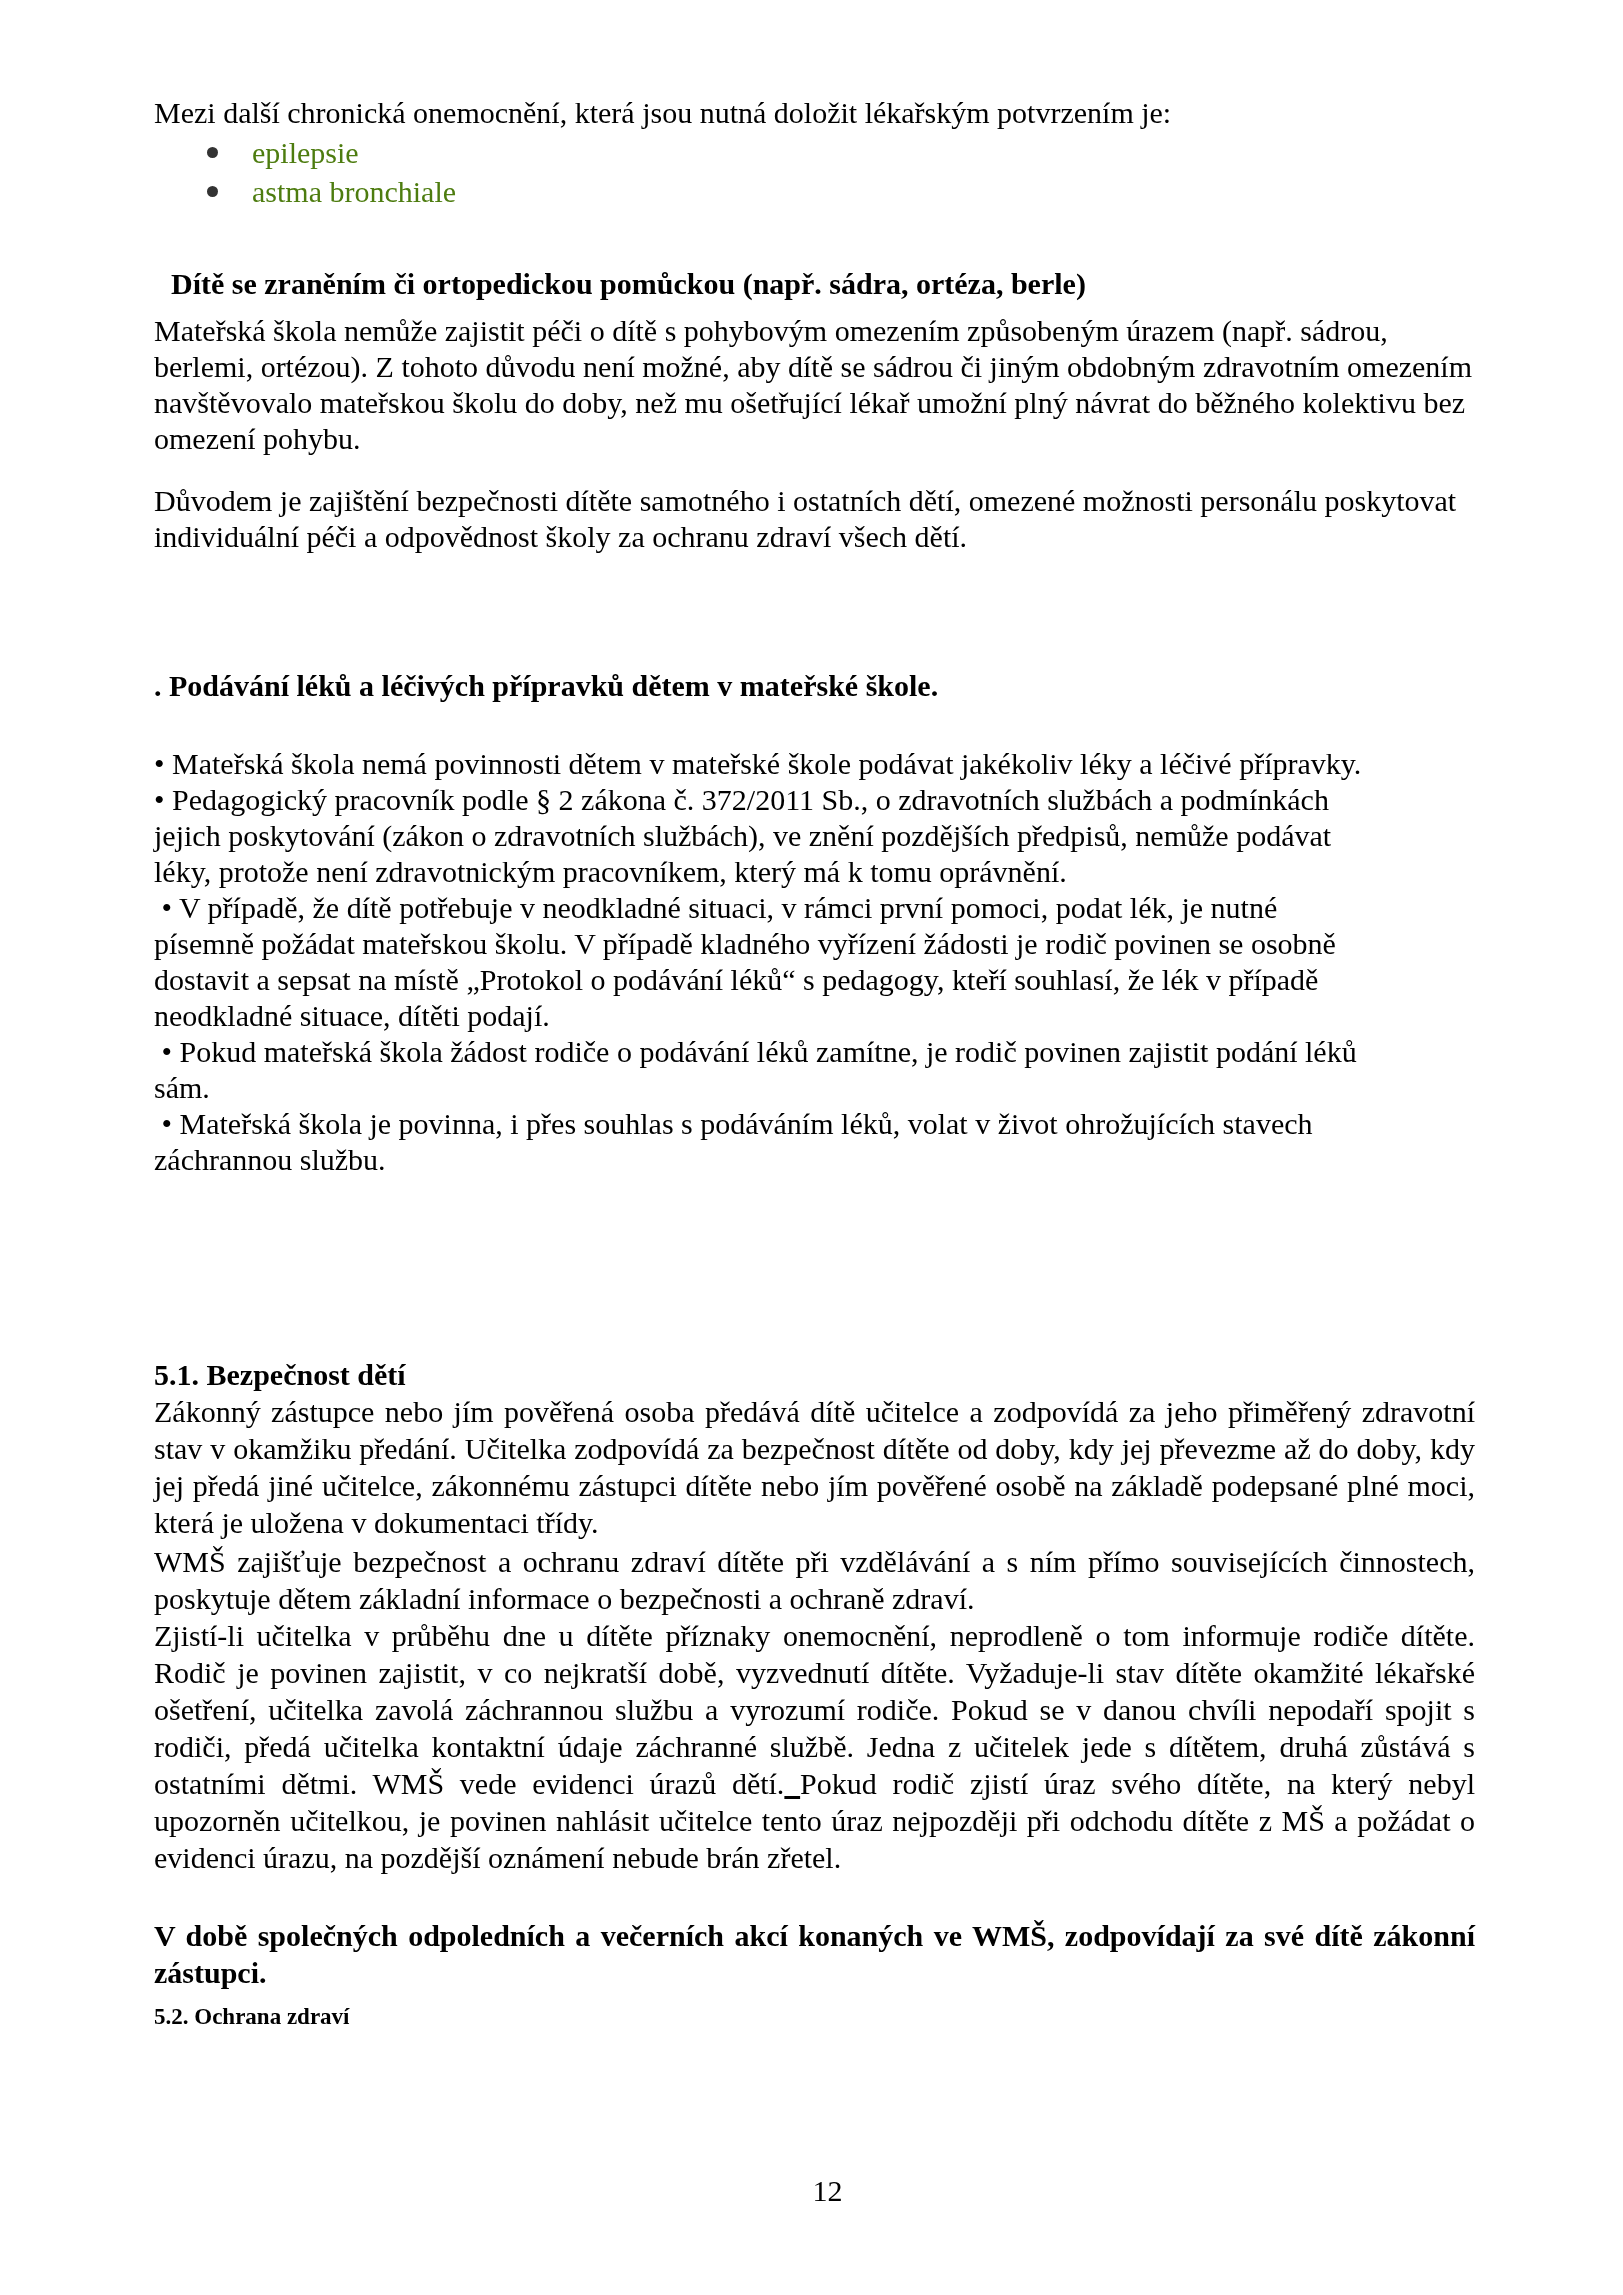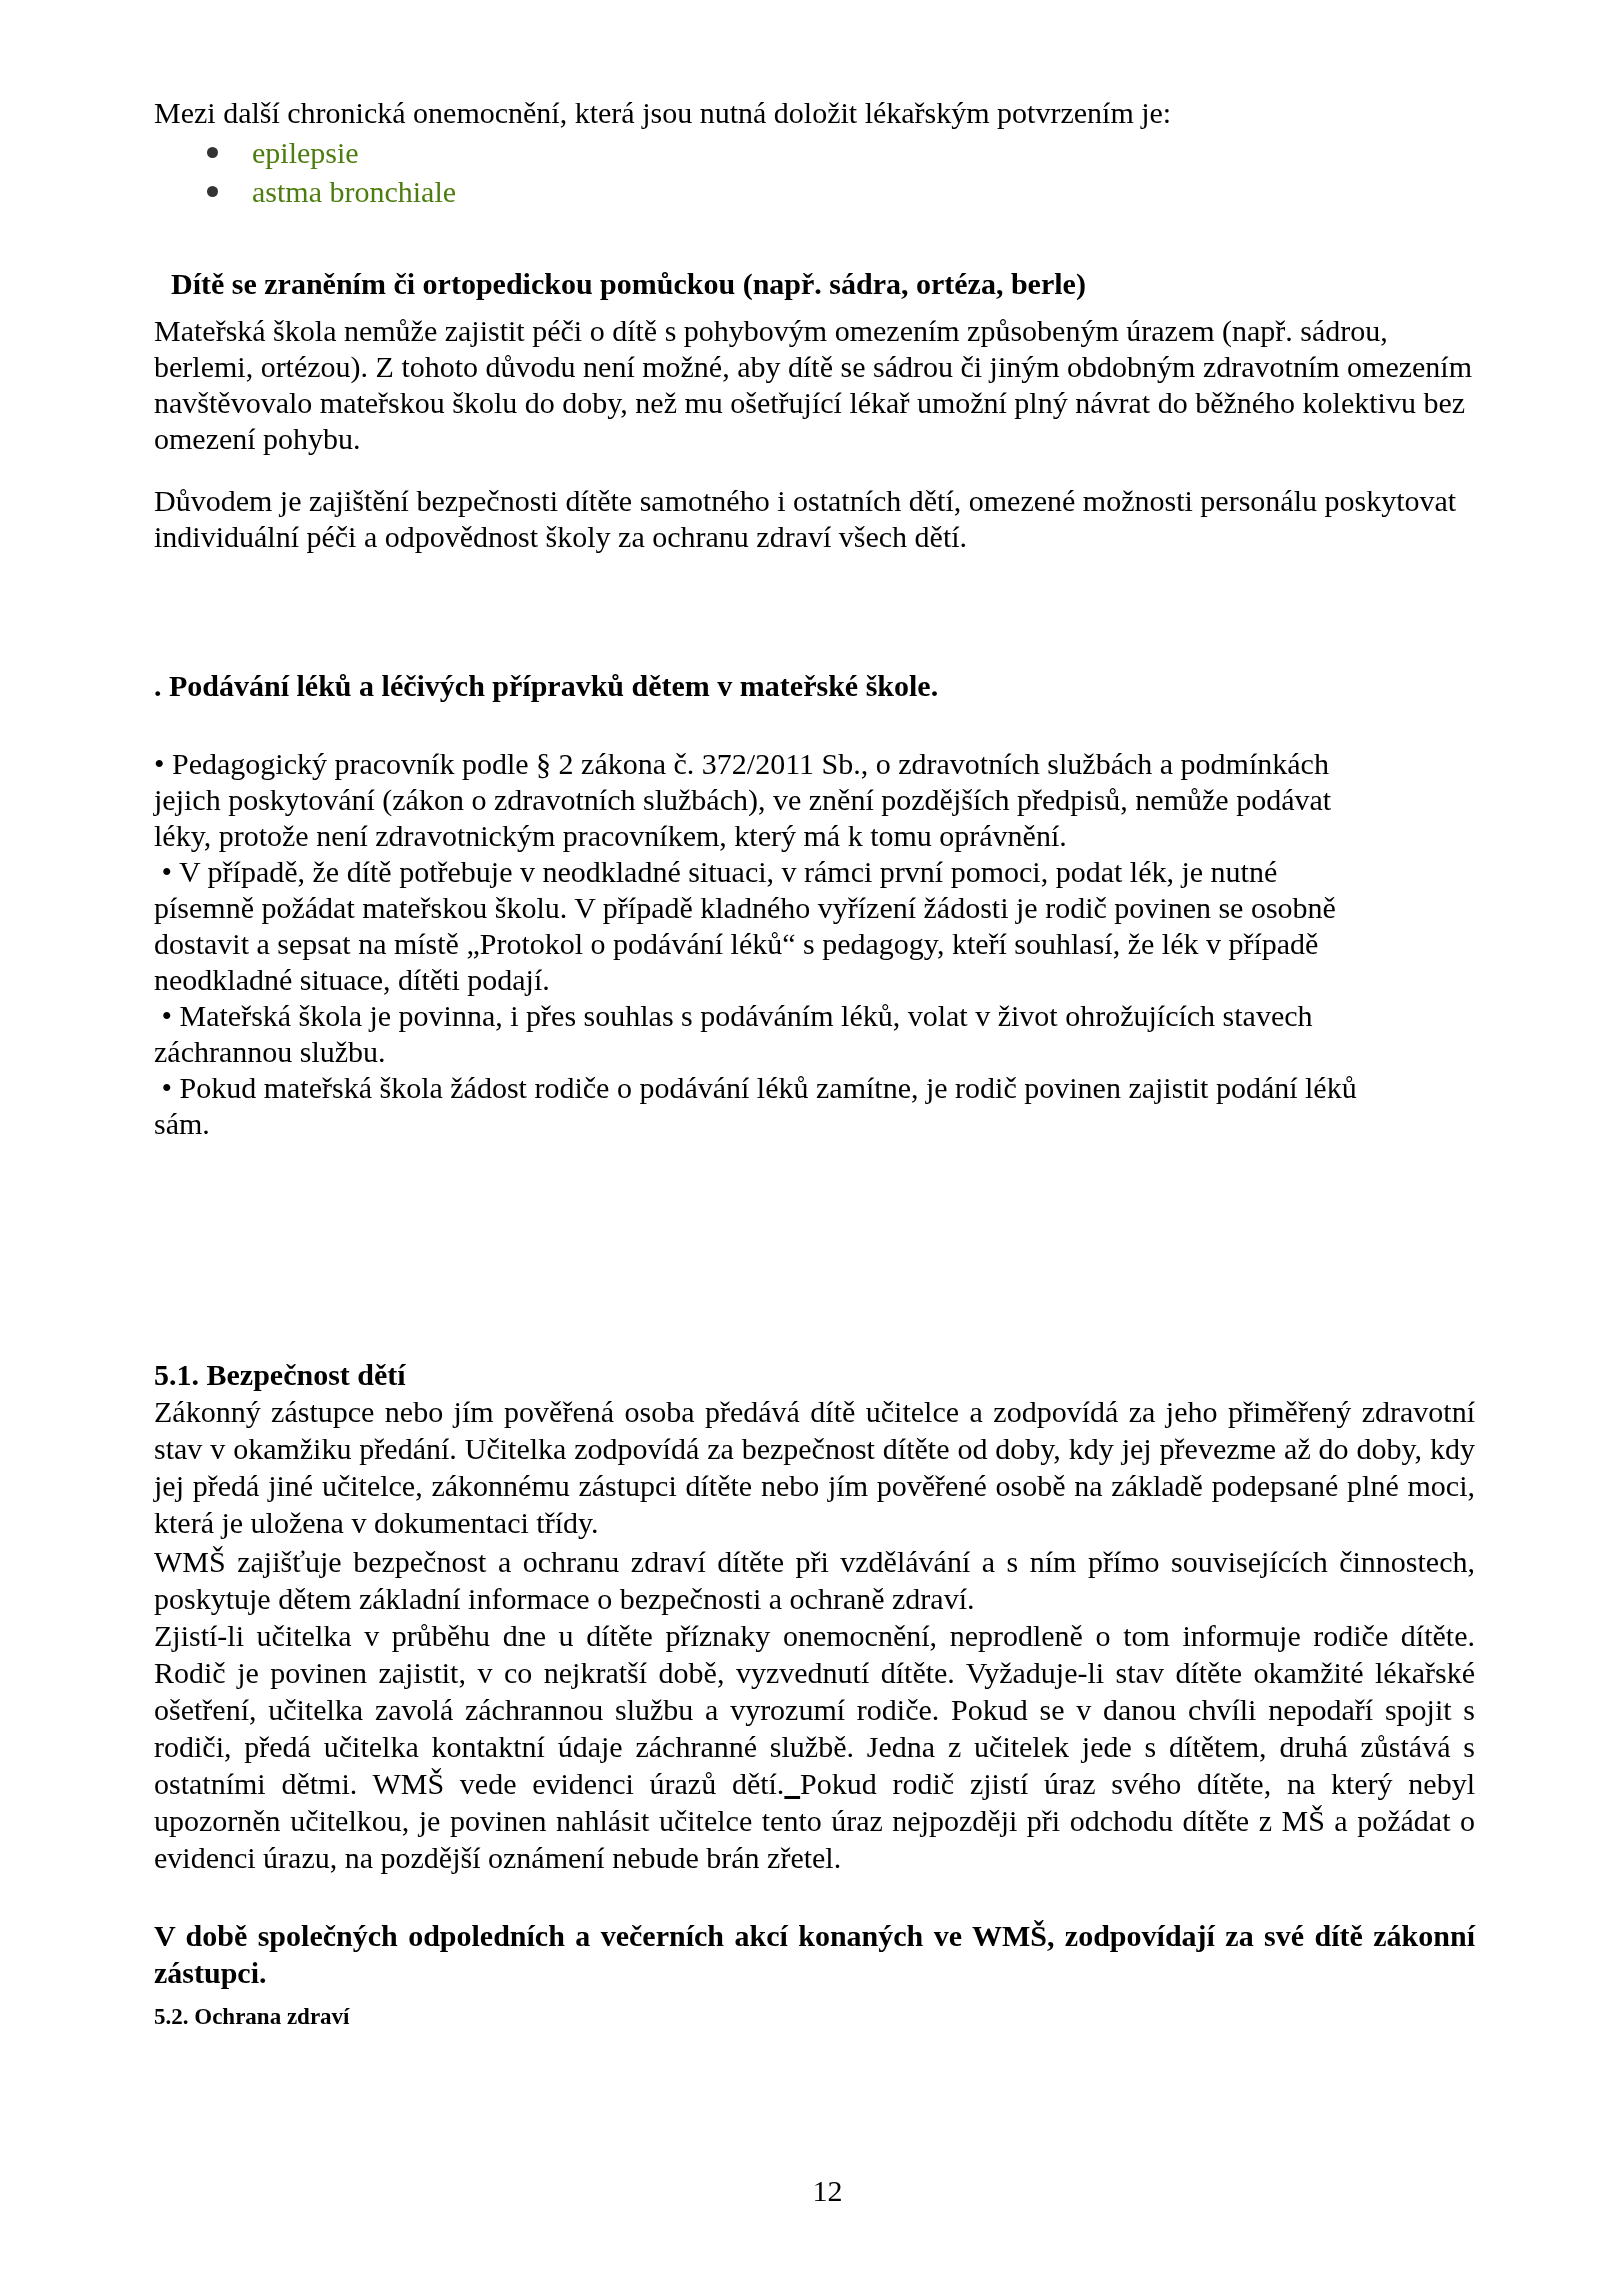--- a/index.html
+++ b/index.html
@@ -77,24 +77,25 @@
       <span>astma bronchiale</span>
     </li>
   </ul>
 
   <h2 class="blk bold" style="top:265px; left:171px; font-size:30px;">Dítě se zraněním či ortopedickou pomůckou (např. sádra, ortéza, berle)</h2>
   <p class="blk" style="top:313px; line-height:36px;">Mateřská škola nemůže zajistit péči o dítě s pohybovým omezením způsobeným úrazem (např. sádrou, berlemi, ortézou). Z tohoto důvodu není možné, aby dítě se sádrou či jiným obdobným zdravotním omezením navštěvovalo mateřskou školu do doby, než mu ošetřující lékař umožní plný návrat do běžného kolektivu bez omezení pohybu.</p>
   <p class="blk" style="top:483px; line-height:36px;">Důvodem je zajištění bezpečnosti dítěte samotného i ostatních dětí, omezené možnosti personálu poskytovat individuální péči a odpovědnost školy za ochranu zdraví všech dětí.</p>
 
   <h2 class="blk bold" style="top:667px; font-size:30px;">. Podávání léků a léčivých přípravků dětem v mateřské škole.</h2>
   <div class="blk" style="top:746px; width:1230px; line-height:36px;">
+    <div>• Mateřská škola nemá povinnosti dětem v mateřské škole podávat jakékoliv léky a léčivé přípravky.</div>
     <div>• Pedagogický pracovník podle § 2 zákona č. 372/2011 Sb., o zdravotních službách a podmínkách jejich poskytování (zákon o zdravotních službách), ve znění pozdějších předpisů, nemůže podávat léky, protože není zdravotnickým pracovníkem, který má k tomu oprávnění.</div>
     <div style="white-space:pre-wrap;"> • V případě, že dítě potřebuje v neodkladné situaci, v rámci první pomoci, podat lék, je nutné písemně požádat mateřskou školu. V případě kladného vyřízení žádosti je rodič povinen se osobně dostavit a sepsat na místě „Protokol o podávání léků“ s pedagogy, kteří souhlasí, že lék v případě neodkladné situace, dítěti podají.</div>
+    <div style="white-space:pre-wrap;"> • Pokud mateřská škola žádost rodiče o podávání léků zamítne, je rodič povinen zajistit podání léků sám.</div>
     <div style="white-space:pre-wrap;"> • Mateřská škola je povinna, i přes souhlas s podáváním léků, volat v život ohrožujících stavech záchrannou službu.</div>
-    <div style="white-space:pre-wrap;"> • Pokud mateřská škola žádost rodiče o podávání léků zamítne, je rodič povinen zajistit podání léků sám.</div>
   </div>
 
   <h2 class="blk bold" style="top:1356px; font-size:30px; line-height:37px;">5.1. Bezpečnost dětí</h2>
   <p class="blk justify" style="top:1393px; line-height:37px;">Zákonný zástupce nebo jím pověřená osoba předává dítě učitelce a zodpovídá za jeho přiměřený zdravotní stav v okamžiku předání. Učitelka zodpovídá za bezpečnost dítěte od doby, kdy jej převezme až do doby, kdy jej předá jiné učitelce, zákonnému zástupci dítěte nebo jím pověřené osobě na základě podepsané plné moci, která je uložena v dokumentaci třídy.</p>
   <p class="blk justify" style="top:1543px; line-height:37px;">WMŠ zajišťuje bezpečnost a ochranu zdraví dítěte při vzdělávání a s ním přímo souvisejících činnostech, poskytuje dětem základní informace o bezpečnosti a ochraně zdraví.</p>
   <p class="blk justify" style="top:1617px; line-height:37px;"><span>Zjistí-li učitelka v průběhu dne u dítěte příznaky onemocnění, neprodleně o tom informuje rodiče dítěte. Rodič je povinen zajistit, v co nejkratší době, vyzvednutí dítěte. Vyžaduje-li stav dítěte okamžité lékařské ošetření, učitelka zavolá záchrannou službu a vyrozumí rodiče. Pokud se v danou chvíli nepodaří spojit s rodiči, předá učitelka kontaktní údaje záchranné službě. Jedna z učitelek jede s dítětem, druhá zůstává s ostatními dětmi.  WMŠ vede evidenci úrazů dětí.</span><span class="u-space">&nbsp;</span><span>Pokud rodič zjistí úraz svého dítěte, na který nebyl upozorněn učitelkou, je povinen nahlásit učitelce tento úraz nejpozději při odchodu dítěte z MŠ a požádat o evidenci úrazu, na pozdější oznámení nebude brán zřetel.</span></p>
   <p class="blk justify bold" style="top:1917px; line-height:37px;">V době společných odpoledních a večerních akcí konaných ve WMŠ, zodpovídají za své dítě zákonní zástupci.</p>
 
   <h2 class="blk bold" style="top:1998px; font-size:23px;">5.2. Ochrana zdraví</h2>
 

